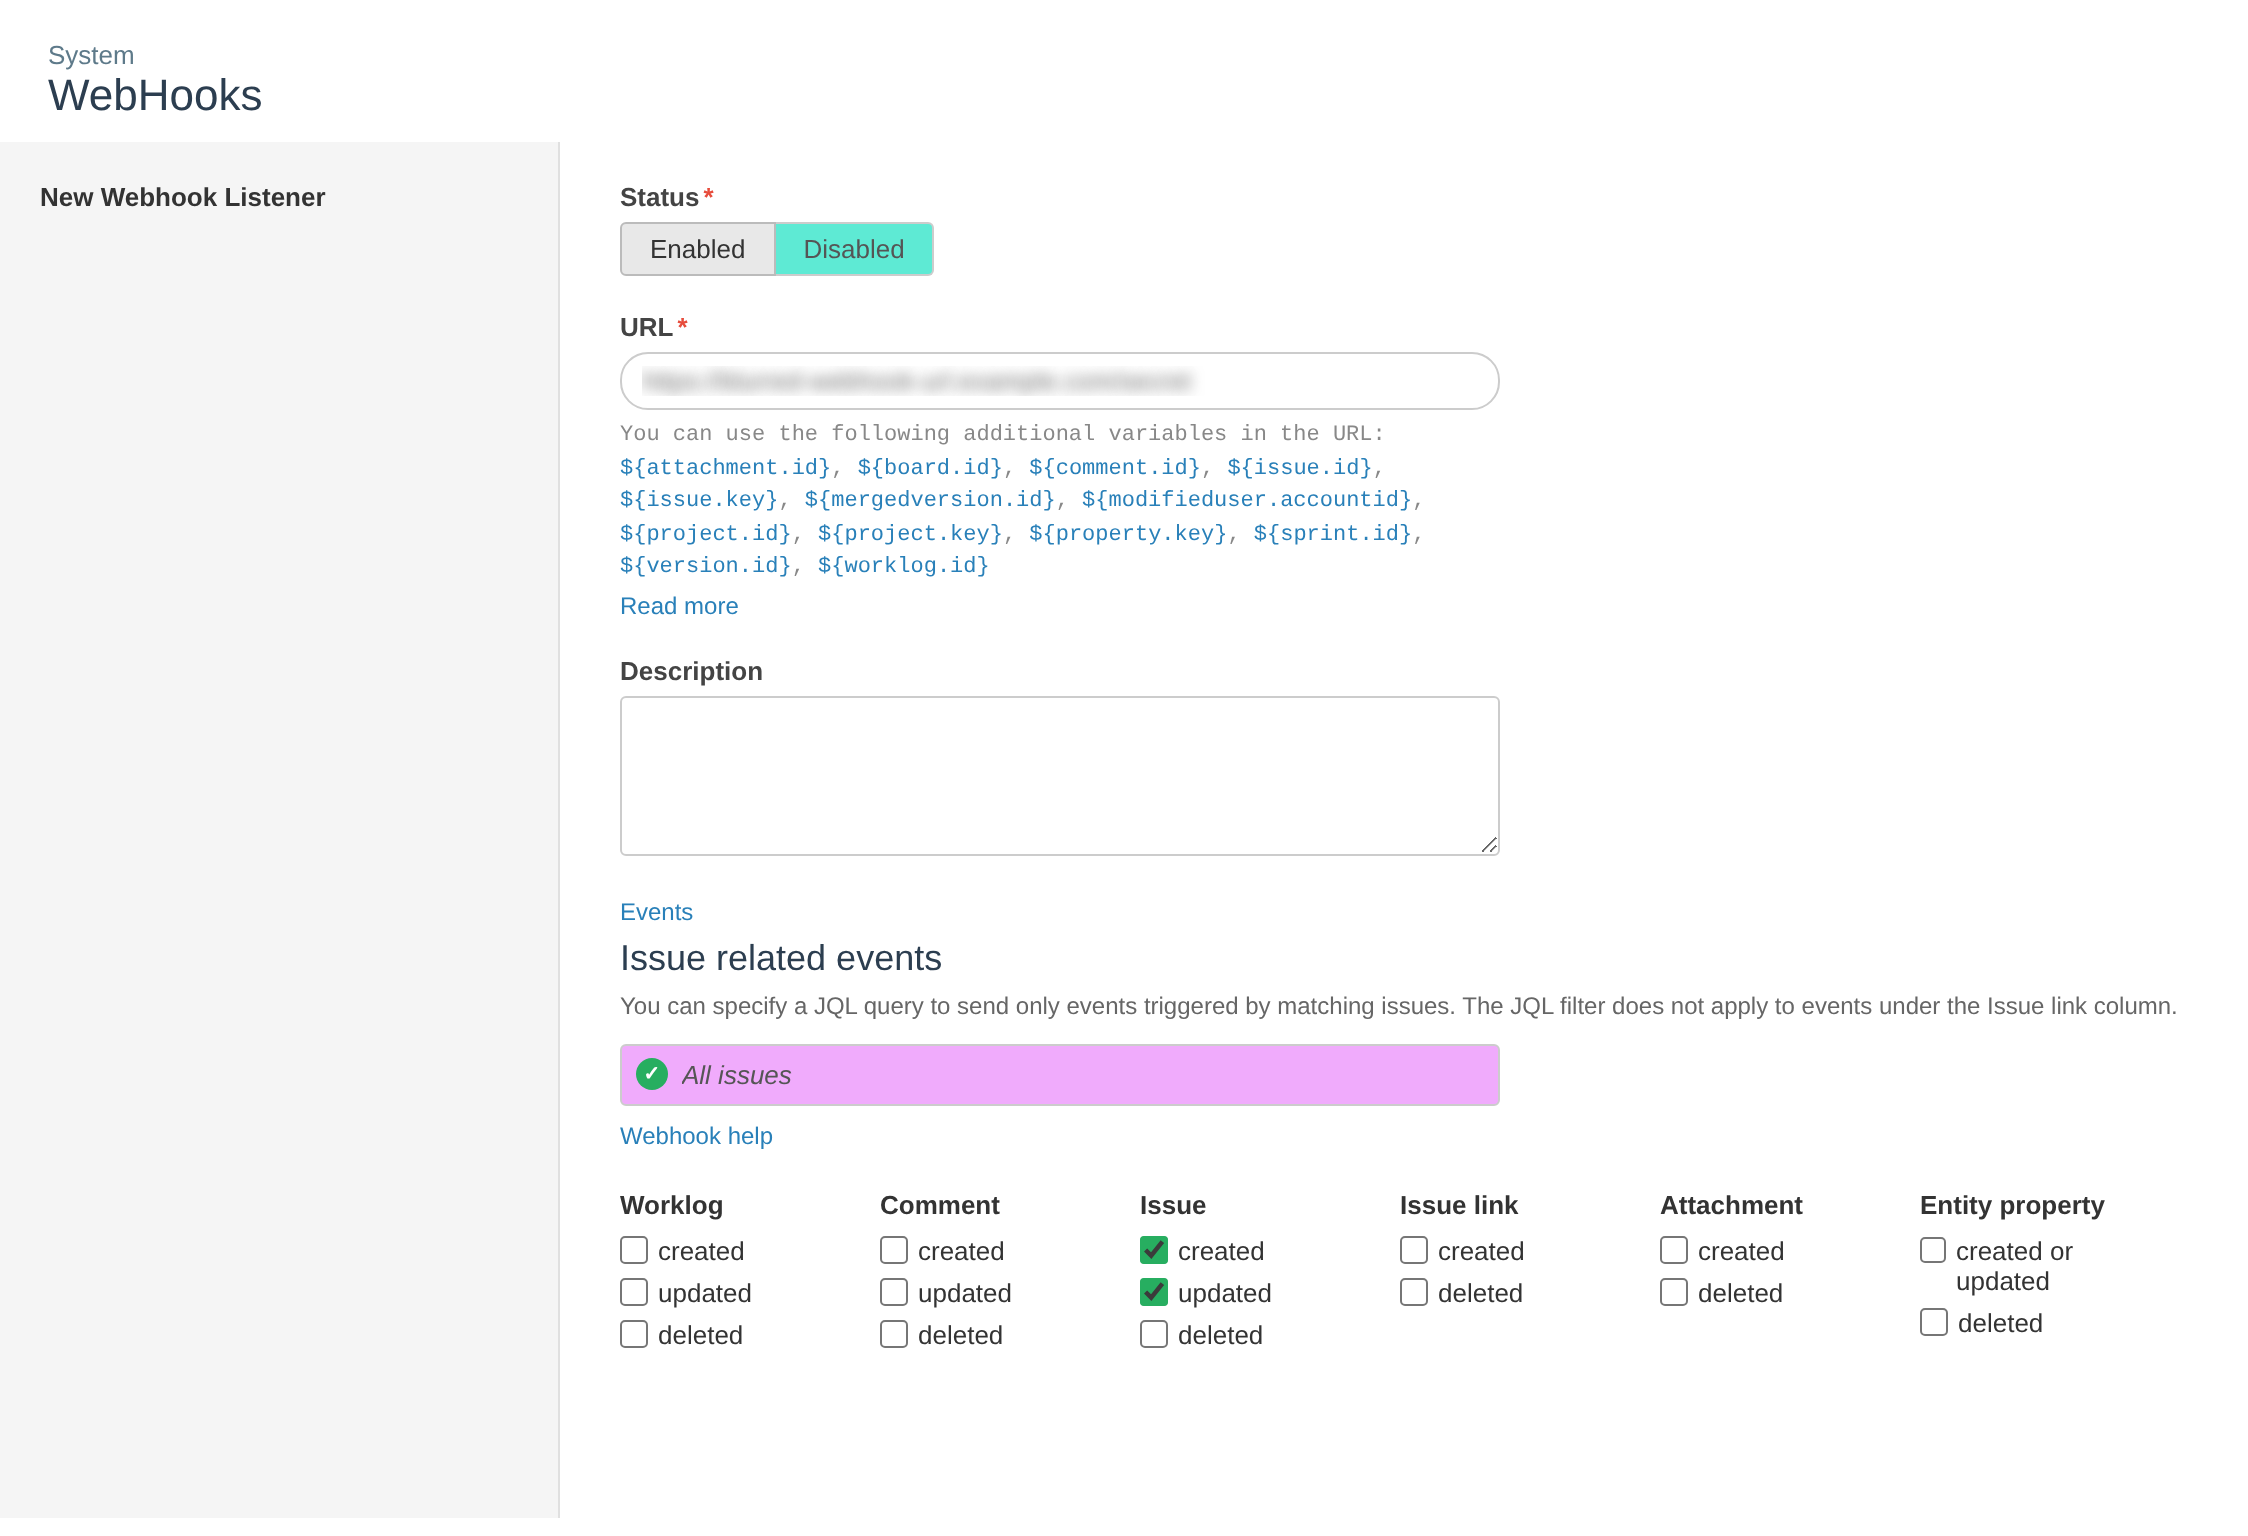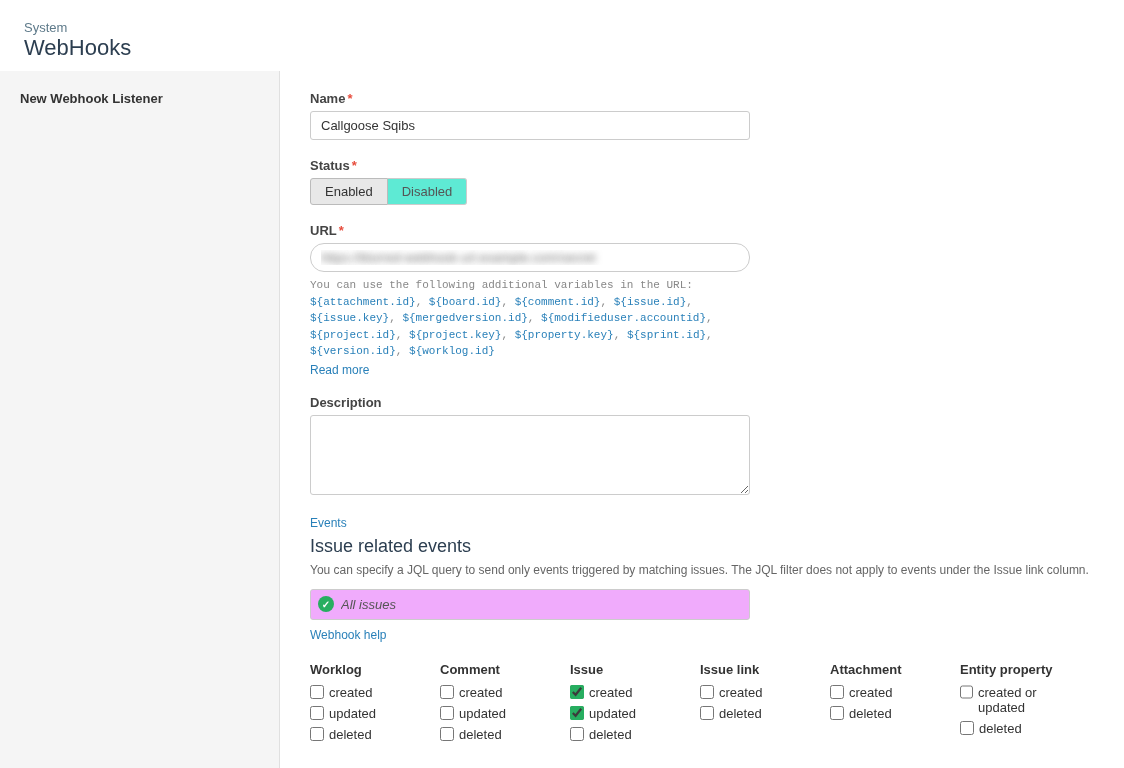--- a/index.html
+++ b/index.html
@@ -223,26 +223,20 @@
   <div class="page-title">WebHooks</div>
 </div>
 
 <div class="main-layout">
   <div class="sidebar">
     <div class="sidebar-title">New Webhook Listener</div>
   </div>
 
   <div class="form-area">
 
-    <div class="form-group">
-      <label class="form-label">
-        <span>Name</span><span class="required-star">*</span>
-      </label>
-      <input type="text" class="form-input" value="Callgoose Sqibs" style="">
-    </div>
 
     <div class="form-group">
       <label class="form-label">
         <span>Status</span><span class="required-star">*</span>
       </label>
       <div class="status-group">
         <button class="status-btn active">Enabled</button>
         <button class="status-btn">Disabled</button>
       </div>
     </div>

